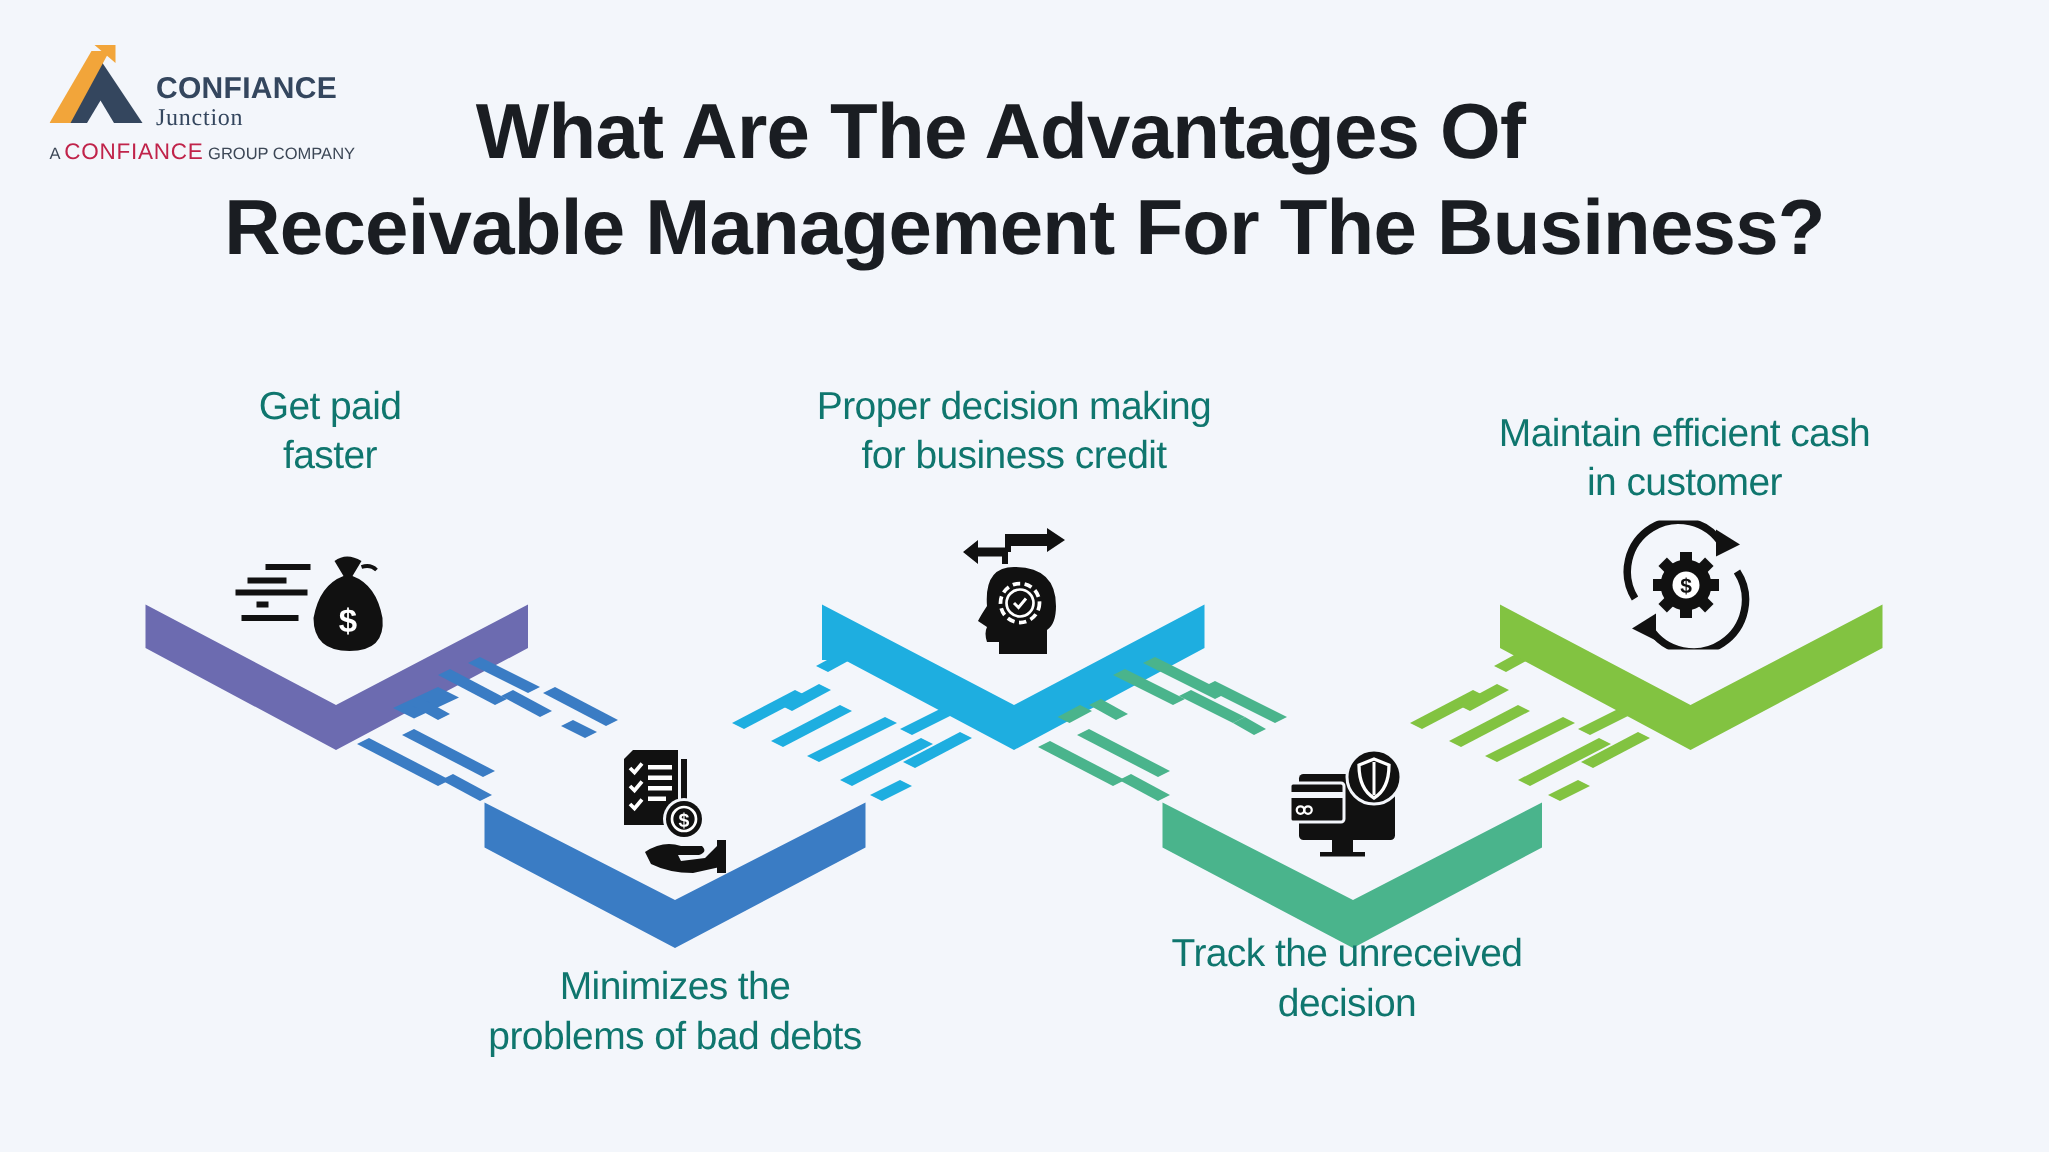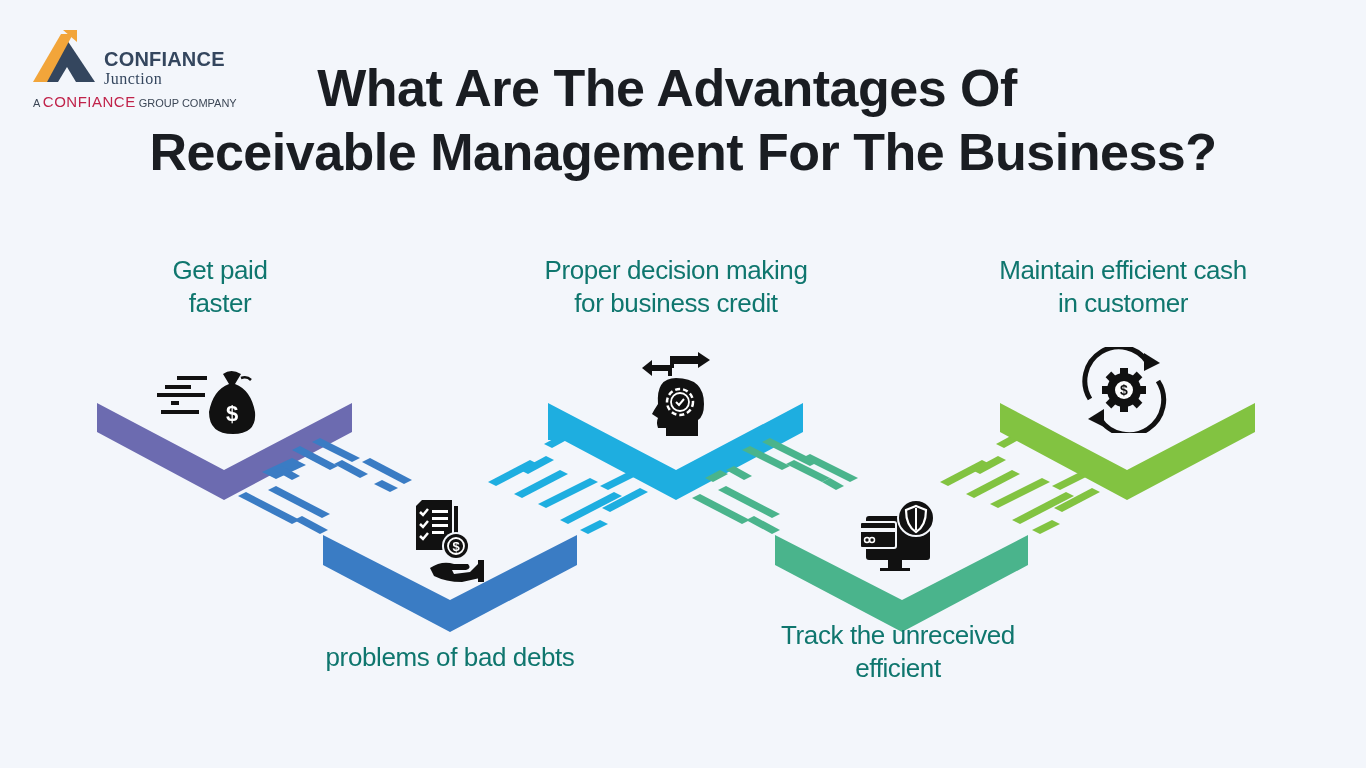--- a/index.html
+++ b/index.html
@@ -201,26 +201,27 @@
     <circle r="9" fill="#fff"></circle>
     <text x="0" y="5" text-anchor="middle" fill="#111" font-size="14" font-weight="700" font-family="Liberation Sans, sans-serif">$</text>
   </g>
 </svg>
 
 <div class="label" style="left:120px;width:200px;top:254px">
   <span>Get paid</span>
   <span>faster</span>
 </div>
 <div class="label" style="left:290px;width:320px;top:641px">
+  <span>Minimizes the</span>
   <span>problems of bad debts</span>
 </div>
 <div class="label" style="left:516px;width:320px;top:254px">
   <span>Proper decision making</span>
   <span>for business credit</span>
 </div>
 <div class="label" style="left:738px;width:320px;top:619px">
   <span>Track the unreceived</span>
-  <span>efficient</span>
-</div>
-<div class="label" style="left:963px;width:320px;top:254px">
+  <span>decision</span>
+</div>
+<div class="label" style="left:963px;width:320px;top:272px">
   <span>Maintain efficient cash</span>
   <span>in customer</span>
 </div>
 
 </body></html>

